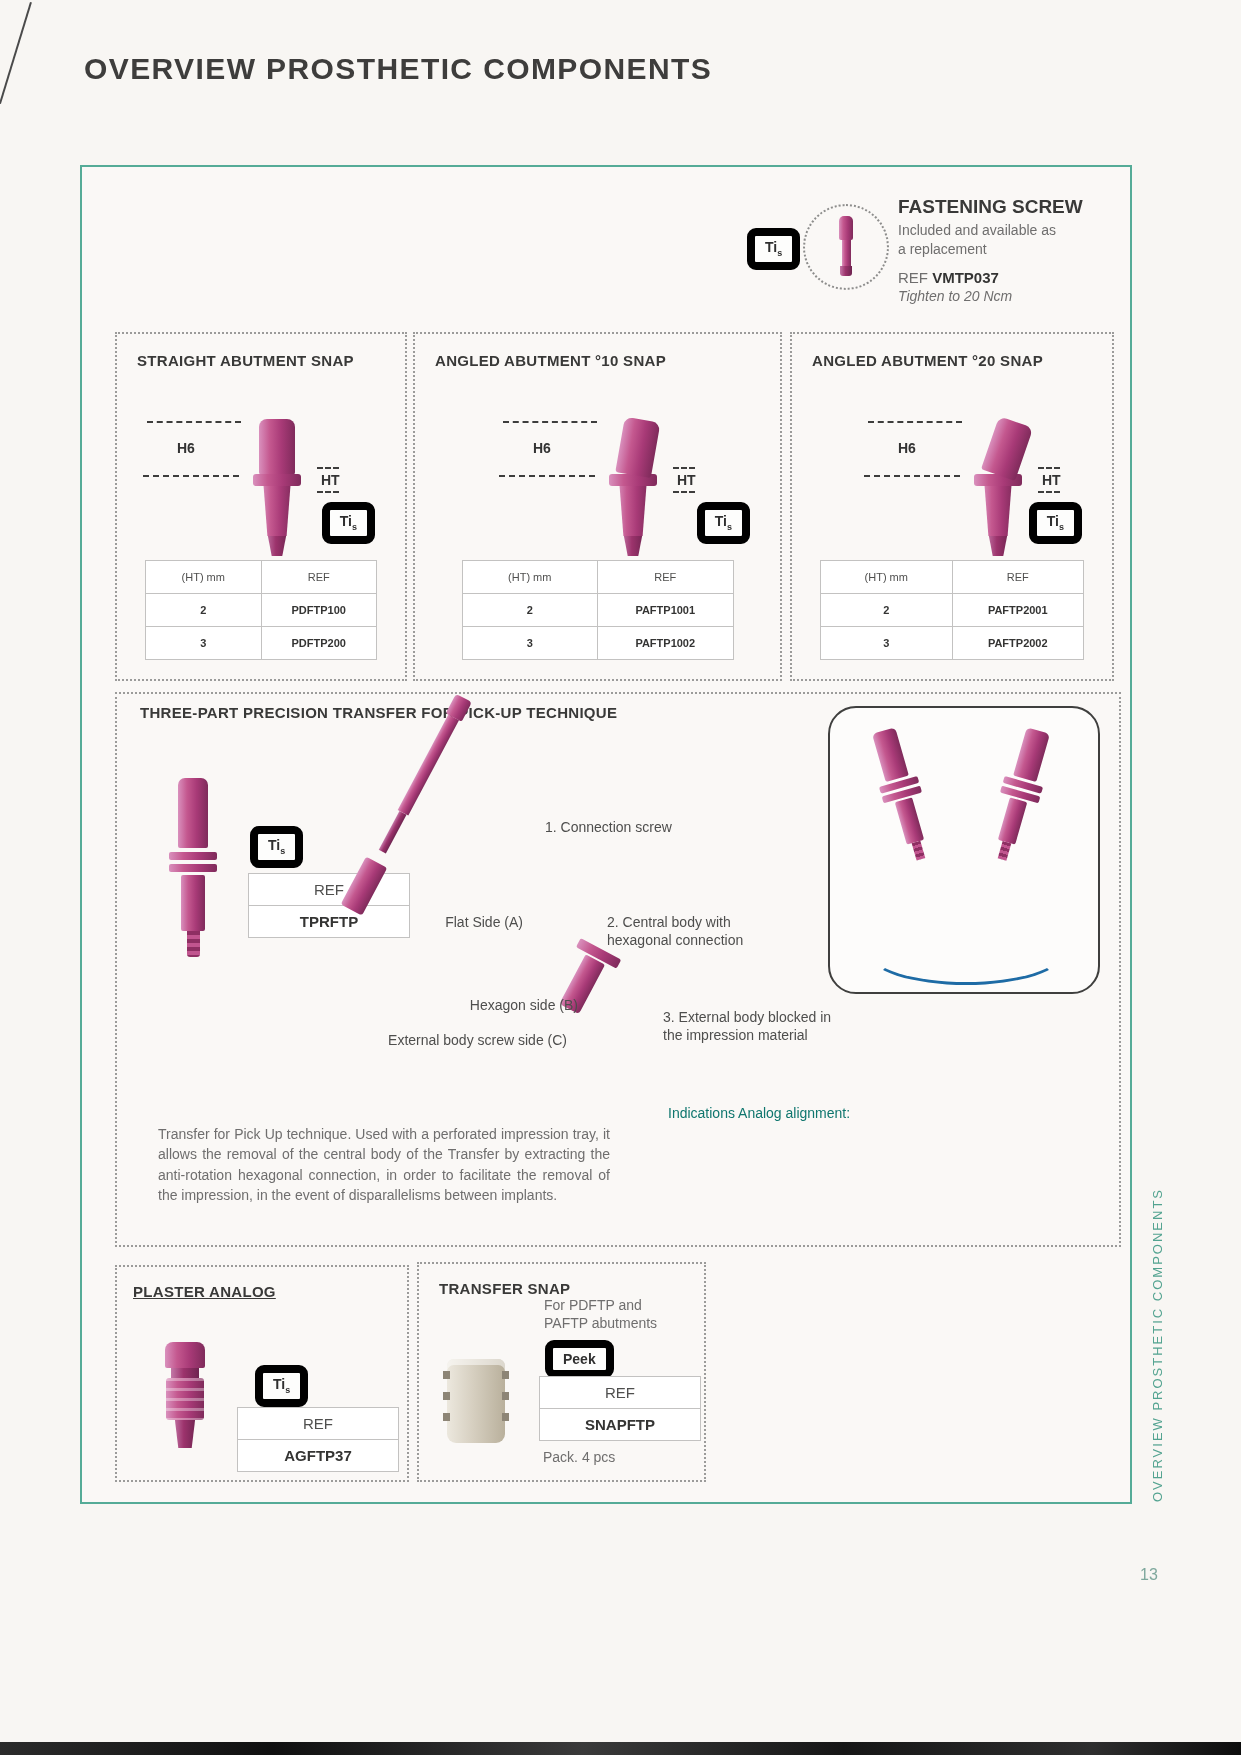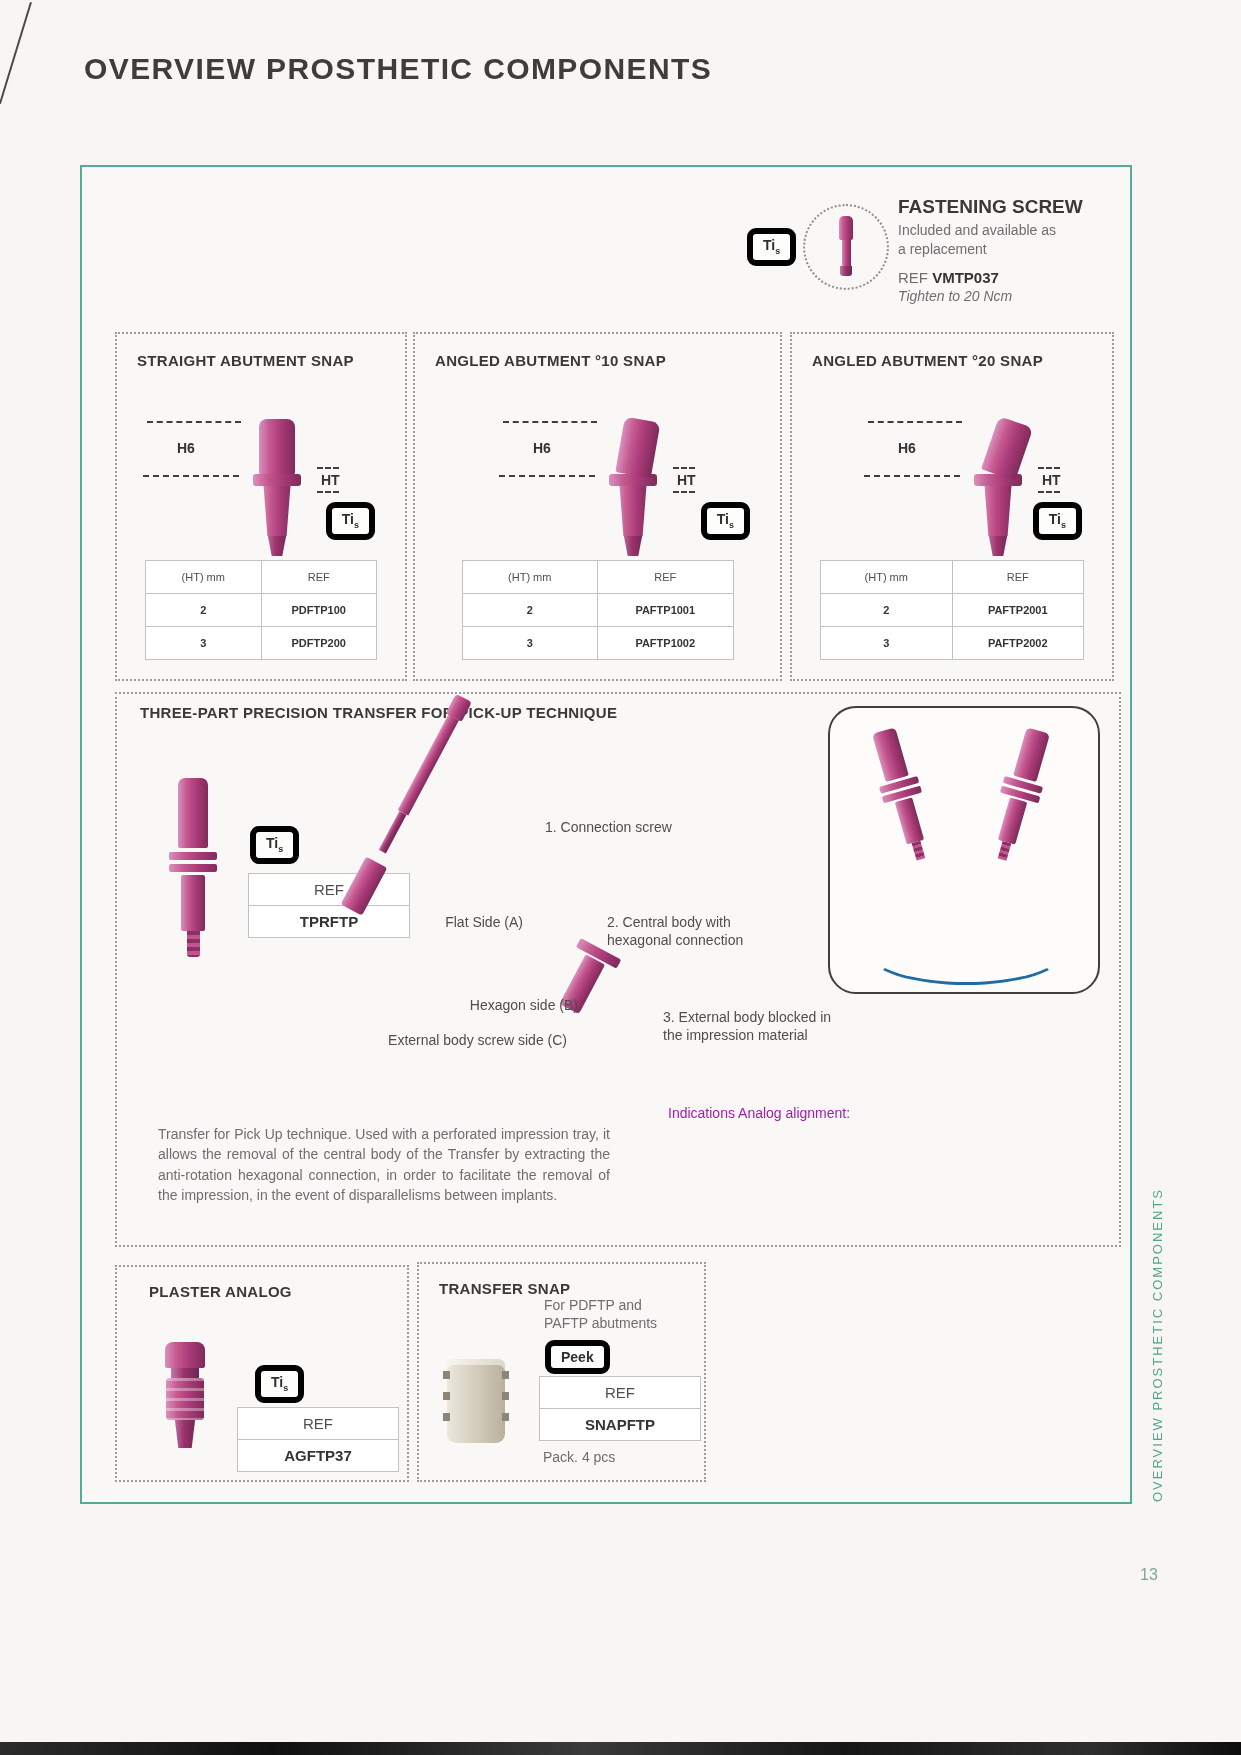--- a/index.html
+++ b/index.html
@@ -15,21 +15,21 @@
   .page-title{position:absolute;left:84px;top:52px;margin:0;font-size:30px;font-weight:800;
               letter-spacing:1.4px;color:#3e3d3c;}
 
   .main-frame{position:absolute;left:80px;top:165px;width:1048px;height:1335px;
               border:2px solid #55ab97;background:rgba(255,255,255,0.25);}
 
   .dotted-box{position:absolute;border:2px dotted #9b9b9a;}
   .box-title{position:absolute;font-size:15px;font-weight:bold;color:#393938;letter-spacing:.3px;white-space:nowrap;}
 
   
-  .pill{position:absolute;border:6px solid #000000;border-radius:9px;background:rgba(255,255,255,.65);
+  .pill{position:absolute;border:8px solid #000000;border-radius:9px;background:rgba(255,255,255,.65);
         font-weight:bold;font-size:14px;color:#2f2f2f;padding:4px 10px;line-height:1;white-space:nowrap;}
   .pill sub{font-size:9px;}
 
   
   table{border-collapse:collapse;background:#fff;}
   .spec-table{position:absolute;left:50%;transform:translateX(-50%);top:226px;width:calc(100% - 56px);max-width:272px;table-layout:fixed;}
   .spec-table th,.spec-table td{border:1px solid #c3c2c1;height:30px;text-align:center;font-size:11px;}
   .spec-table th{font-weight:normal;color:#4f4f4e;}
   .spec-table td{font-weight:bold;color:#343433;}
   .ref-table{position:absolute;table-layout:fixed;}
@@ -330,24 +330,24 @@
       <div class="m-cyl pg"></div>
       <div class="m-fl pg"></div>
       <div class="m-fl pg"></div>
       <div class="m-body pg"></div>
       <div class="m-tip"></div>
     </div>
     <div class="blue-arc"></div>
   </div>
 
   <div class="para" style="left:158px;top:1124px;width:452px;">Transfer for Pick Up technique. Used with a perforated impression tray, it allows the removal of the central body of the Transfer by extracting the anti-rotation hexagonal connection, in order to facilitate the removal of the impression, in the event of disparallelisms between implants.</div>
-  <div class="diagram-label" style="left:668px;top:1104px;width:300px;color:#a21caf;">Indications Analog alignment:</div>
+  <div class="diagram-label" style="left:668px;top:1104px;width:300px;color:#0f766e;">Indications Analog alignment:</div>
 
   <div class="dotted-box" style="left:115px;top:1265px;width:290px;height:213px;">
-    <div class="box-title" style="left:32px;top:16px;">PLASTER ANALOG</div>
+    <div class="box-title" style="left:16px;top:16px;text-decoration:underline;">PLASTER ANALOG</div>
     <div class="analog">
       <div class="cap pg"></div>
       <div class="neck pg-dark"></div>
       <div class="bodyr pg"></div>
       <div class="base pg-dark"></div>
     </div>
     <div class="pill" style="left:138px;top:98px;"><span>Ti</span><sub>s</sub></div>
     <table class="ref-table" style="left:120px;top:140px;width:162px;">
       <thead>
           <tr>

